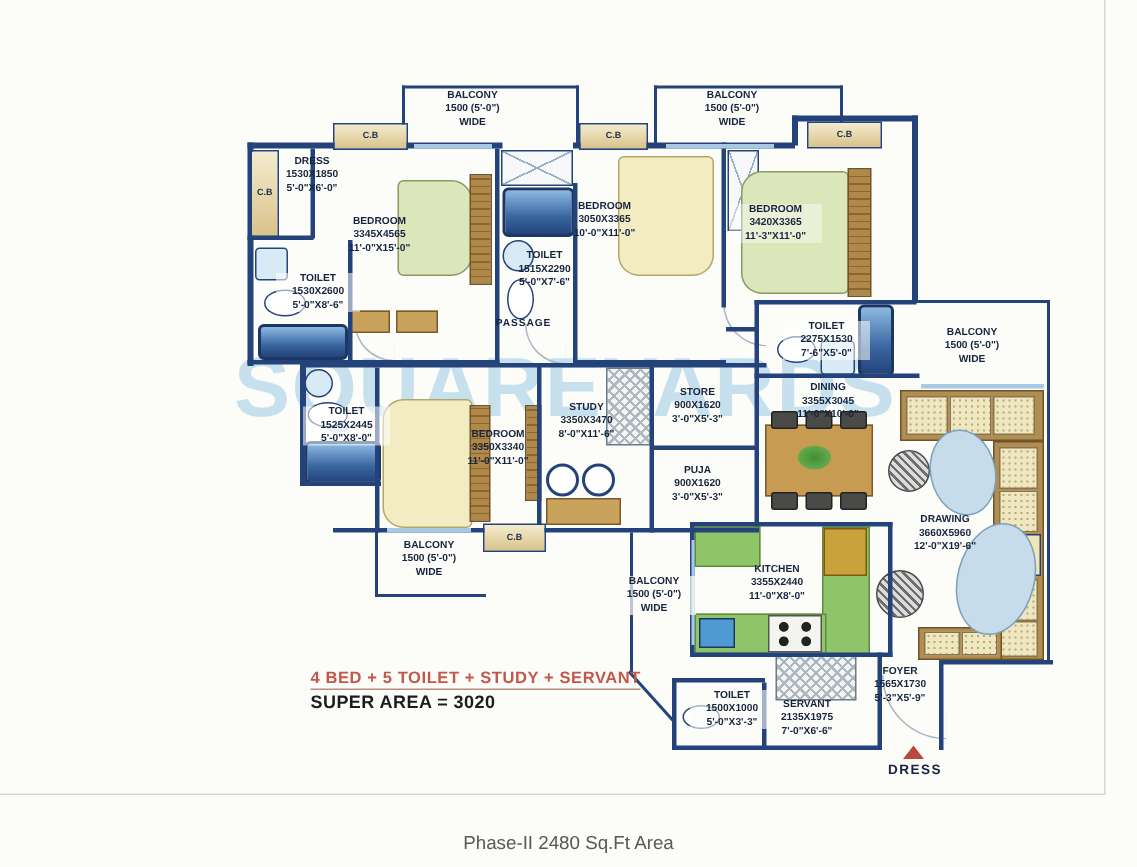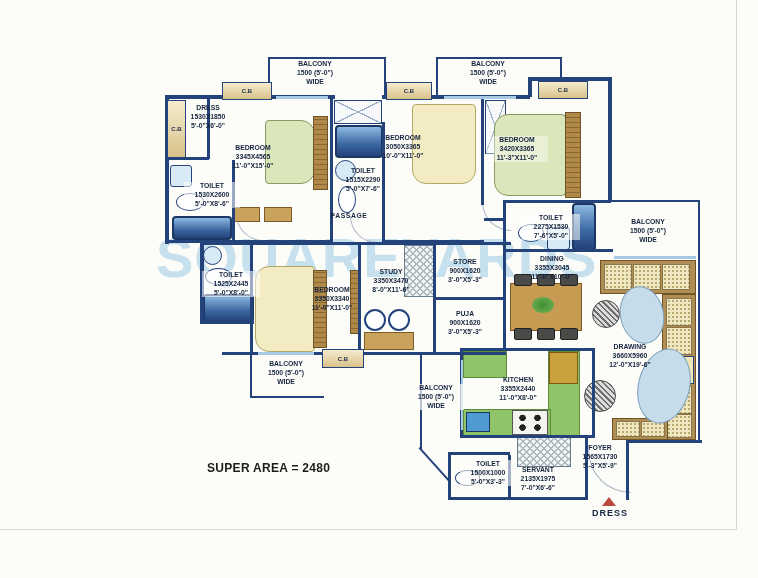--- a/index.html
+++ b/index.html
@@ -335,15 +335,17 @@
   </div>
   <div class="lbl" style="left:460px;top:460px;width:56px;background:rgba(252,252,248,.6);">
     <span>TOILET</span>
       <span>1500X1000</span>
       <span>5'-0"X3'-3"</span>
   </div>
 
   <div class="entrytri" style="left:602px;top:497px;"></div>
   <div class="entrylbl" style="left:580px;top:508px;width:60px;">DRESS</div>
 
-  <div class="sumblk">SUPER AREA = 2480</div>
+  <div class="sumred">4 BED + 5 TOILET  + STUDY + SERVANT</div>
+  <div class="sumblk">SUPER AREA = 3020</div>
+  <div class="caption">Phase-II 2480 Sq.Ft Area</div>
 
 </div>
 
 </body></html>

